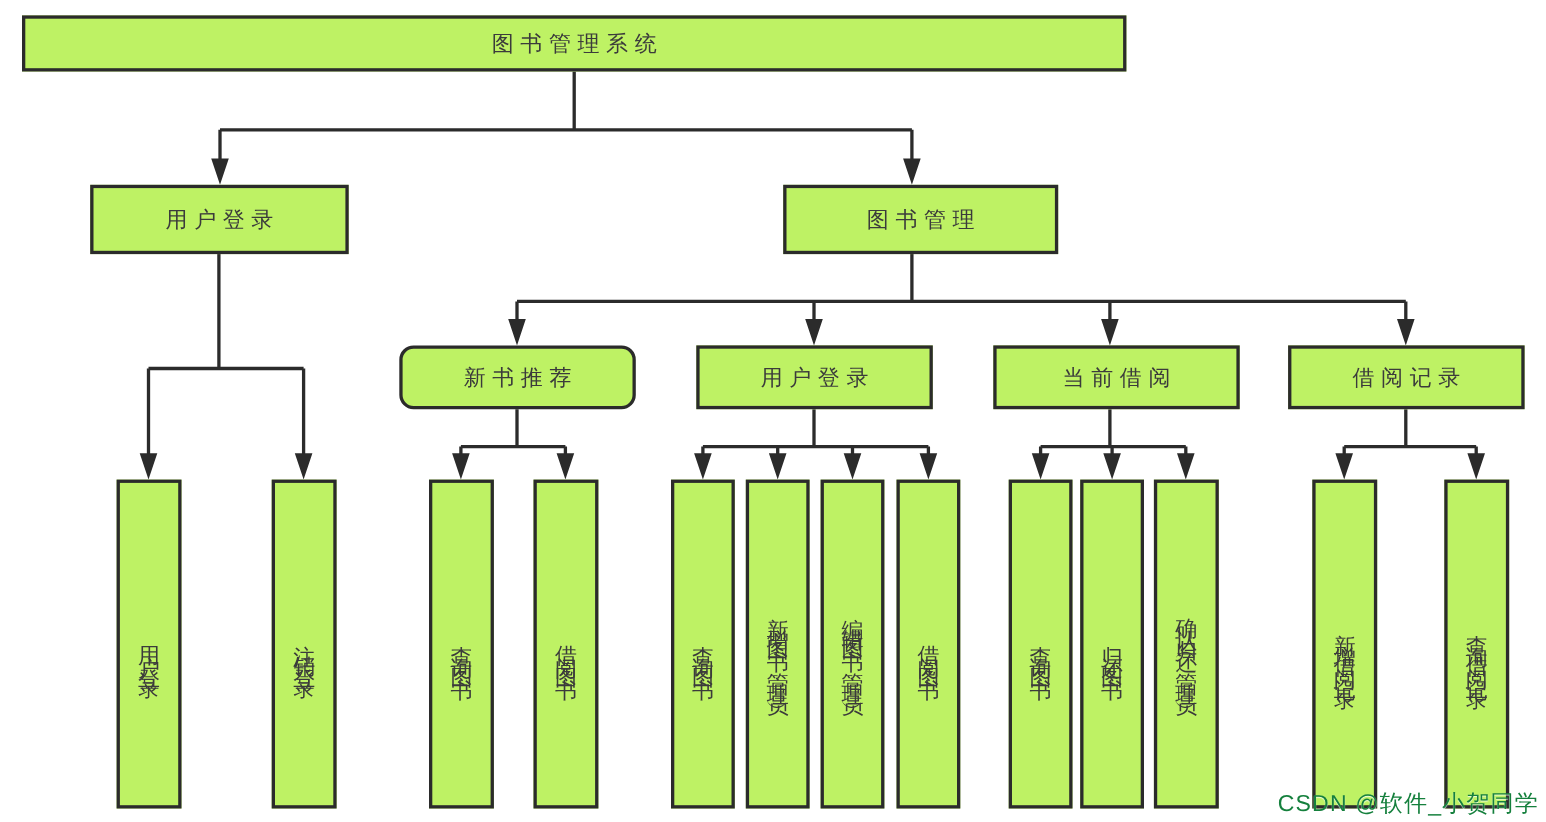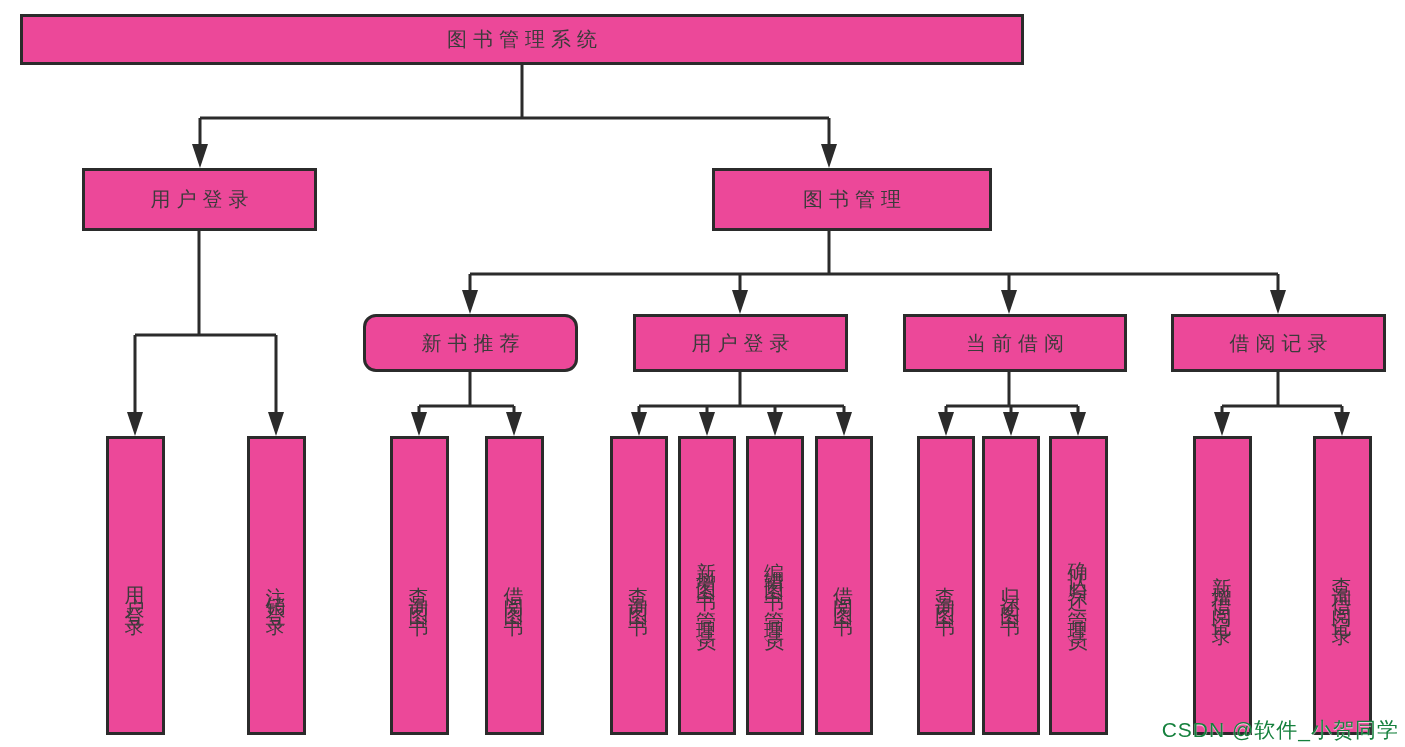--- a/index.html
+++ b/index.html
@@ -4,35 +4,35 @@
 <style>
   html,body{margin:0;padding:0;}
   body{
     width:1405px;height:747px;position:relative;overflow:hidden;
     background:#ffffff;
     font-family:"Liberation Sans","DejaVu Sans",sans-serif;
   }
   #diagram{position:absolute;inset:0;width:1405px;height:747px;}
   svg.connectors{position:absolute;left:0;top:0;pointer-events:none;}
   .box{
-    position:absolute;box-sizing:border-box;background:#ec4899;
+    position:absolute;box-sizing:border-box;background:#bef264;
     border:3px solid #2b2b2b;color:#3b3b3b;
     display:flex;align-items:center;justify-content:center;
     font-size:20px;letter-spacing:6px;padding-inline-start:6px;
     white-space:nowrap;
   }
   .leaf{
     writing-mode:vertical-lr;text-orientation:mixed;
     font-size:20px;letter-spacing:10px;padding-inline-start:10px;
     white-space:normal;
   }
   
   .p-root{left:20px;top:14px;width:1004px;height:51px;}
   .p-l2a{left:82px;top:168px;width:235px;height:63px;}
-  .p-l2b{left:712px;top:168px;width:280px;height:63px;}
+  .p-l2b{left:712px;top:168px;width:250px;height:63px;}
   .p-l3a{left:363px;top:314px;width:215px;height:58px;border-radius:13px;}
   .p-l3b{left:633px;top:314px;width:215px;height:58px;}
   .p-l3c{left:903px;top:314px;width:224px;height:58px;text-align:right;}
   .p-l3d{left:1171px;top:314px;width:215px;height:58px;}
   .p-u1{left:106px;top:436px;width:59px;height:299px;}
   .p-u2{left:247px;top:436px;width:59px;height:299px;}
   .p-a1{left:390px;top:436px;width:59px;height:299px;}
   .p-a2{left:485px;top:436px;width:59px;height:299px;}
   .p-b1{left:610px;top:436px;width:58px;height:299px;}
   .p-b2{left:678px;top:436px;width:58px;height:299px;}

